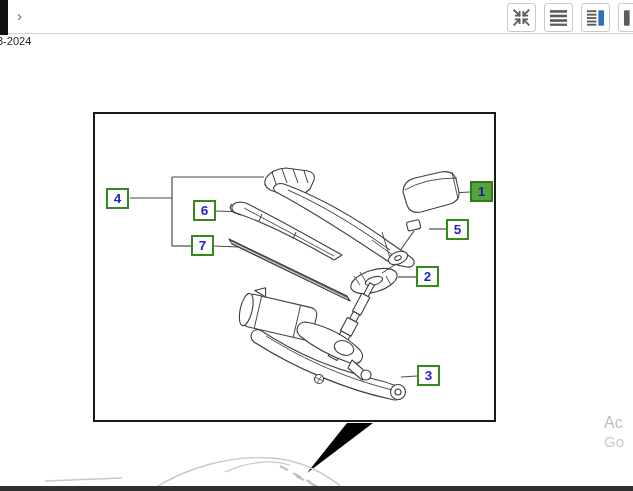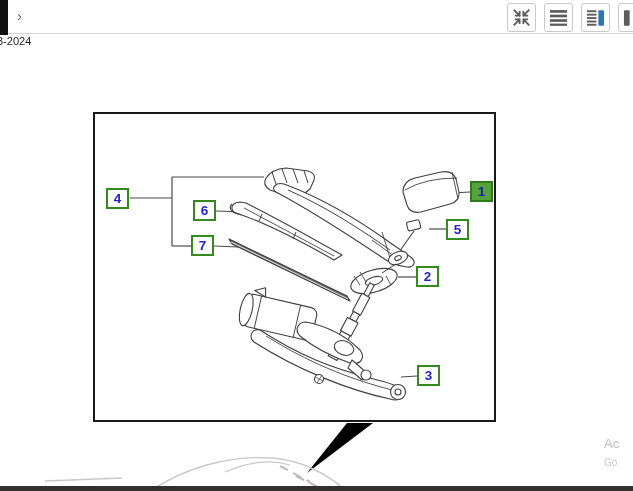--- a/index.html
+++ b/index.html
@@ -40,22 +40,22 @@
   .art{position:absolute;left:0;top:0;width:633px;height:491px;}
   .callout{
     position:absolute;width:23px;height:21px;border:2px solid var(--green-border);
     background:#fff;color:var(--callout-blue);font-size:13.5px;font-weight:700;
     display:flex;align-items:center;justify-content:center;cursor:pointer;z-index:4;
     font-family:"Liberation Sans",sans-serif;line-height:1;
   }
   .callout.selected{background:var(--green-fill);border-color:var(--green-sel-border);color:var(--callout-sel-blue);}
   
   .watermark{position:absolute;left:604px;top:412px;color:#bdbdbd;white-space:nowrap;z-index:3;}
-  .watermark .wm1{font-size:13px;line-height:22px;color:#bdbdbd;margin-top:21px;}
-  .watermark .wm2{font-size:10px;line-height:16px;color:#c9c9c9;}
+  .watermark .wm1{font-size:16px;line-height:22px;color:#bdbdbd;}
+  .watermark .wm2{font-size:15px;line-height:16px;color:#c9c9c9;}
   .bottom-bar{position:absolute;left:0;bottom:0;width:633px;height:5px;background:var(--bar);z-index:6;}
 </style>
 </head>
 <body>
 
 <div class="black-strip"></div>
 
 <div class="header">
   <button class="chevron">›</button>
   <div class="toolbar">

